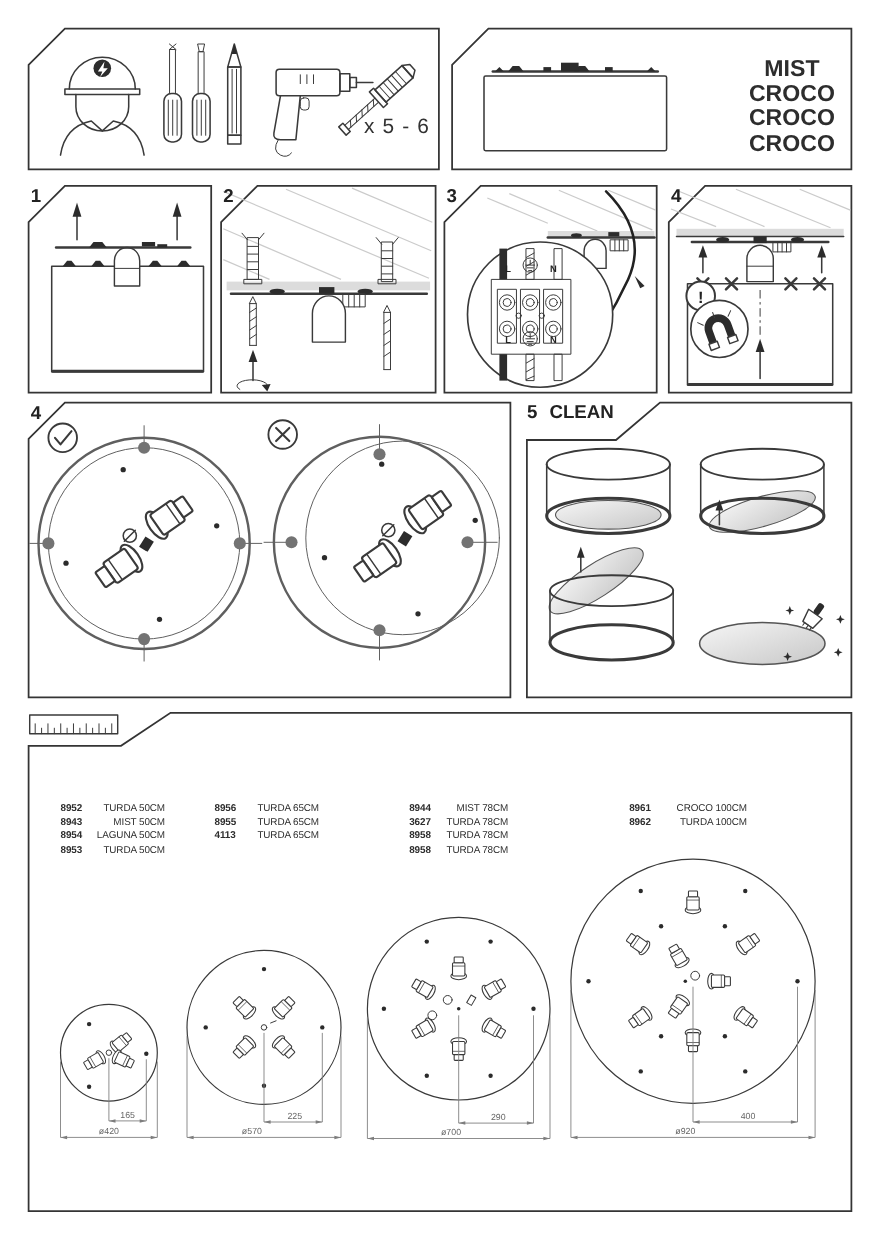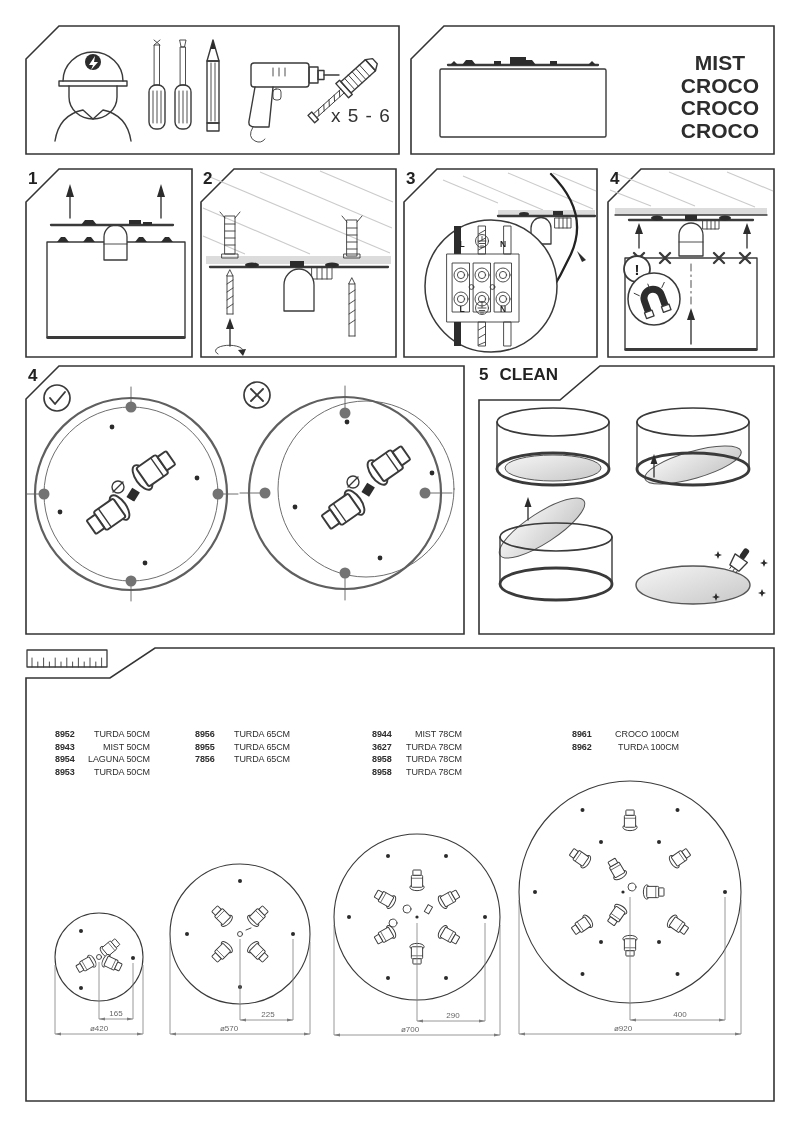--- a/index.html
+++ b/index.html
@@ -667,21 +667,21 @@
         <span class="pcode">8956</span>
         <span class="pname">TURDA 65CM</span>
       </div>
 
       <div class="prow">
         <span class="pcode">8955</span>
         <span class="pname">TURDA 65CM</span>
       </div>
 
       <div class="prow">
-        <span class="pcode">7856</span>
+        <span class="pcode">4113</span>
         <span class="pname">TURDA 65CM</span>
       </div>
     </div>
   <div class="pcol" style="left:347px;width:90px">
 
       <div class="prow">
         <span class="pcode">8944</span>
         <span class="pname">MIST 78CM</span>
       </div>
 

